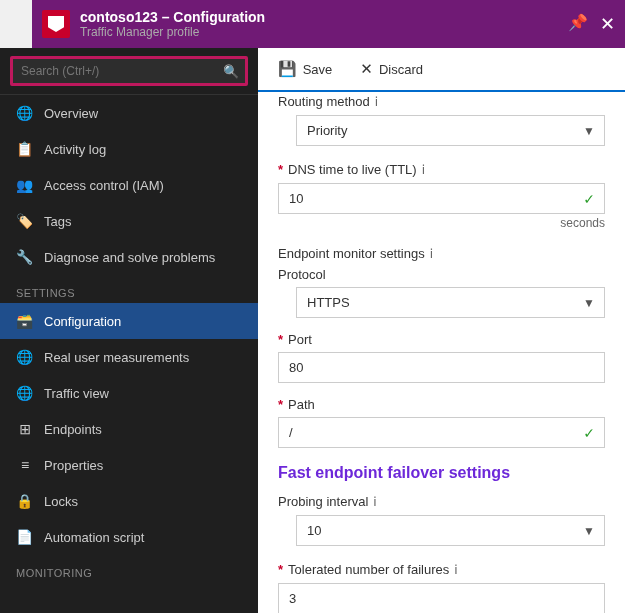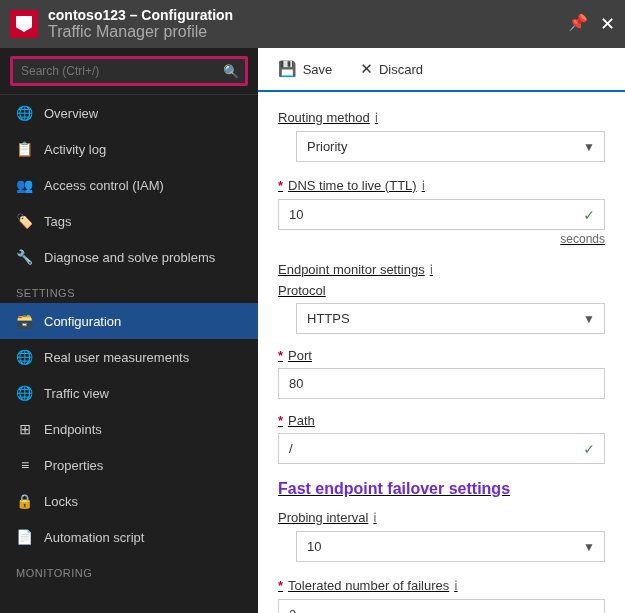--- a/index.html
+++ b/index.html
@@ -1,45 +1,46 @@
 <!DOCTYPE html>
 <html><head>
   <meta charset="utf-8">
   <style>
     * { box-sizing: border-box; margin: 0; padding: 0; }
     body { font-family: 'Segoe UI', Arial, sans-serif; font-size: 13px; background: #f0f0f0; width: 625px; height: 613px; overflow: hidden; display: flex; flex-direction: column; }
 
     
     .title-bar {
-      background: #404040;
+      background: #701a75;
       color: white;
       display: flex;
       align-items: center;
       padding: 6px 10px;
       height: 48px;
       flex-shrink: 0;
+      margin-left: 32px;
     }
     .title-bar-icon {
       width: 28px; height: 28px;
       background: #c8002b;
       border-radius: 2px;
       display: flex; align-items: center; justify-content: center;
       margin-right: 10px;
       flex-shrink: 0;
     }
     .title-bar-icon::before {
       content: '';
       display: block;
       width: 16px; height: 16px;
       background: white;
       clip-path: polygon(0 0, 100% 0, 100% 70%, 50% 100%, 0 70%);
     }
     .title-bar-text { flex: 1; }
     .title-bar-title { font-size: 14px; font-weight: 600; }
-    .title-bar-subtitle { font-size: 16px; color: #aaa; }
+    .title-bar-subtitle { font-size: 12px; color: #aaa; }
     .title-bar-controls { display: flex; gap: 12px; color: #ccc; font-size: 16px; }
     .title-bar-controls span { cursor: pointer; }
 
     
     .main-layout {
       display: flex;
       flex: 1;
       overflow: hidden;
     }
 
@@ -133,22 +134,21 @@
       color: #333;
       background: none;
       border: none;
       padding: 2px 4px;
     }
     .toolbar-btn .btn-icon { font-size: 15px; }
 
     .form-area {
       flex: 1;
       overflow-y: auto;
-      padding: 16px 20px;
-      text-decoration: underline;
+      padding: 0 20px;
     }
 
     .form-group {
       margin-bottom: 14px;
     }
     .form-label {
       font-size: 13px;
       color: #333;
       margin-bottom: 5px;
       display: flex;

